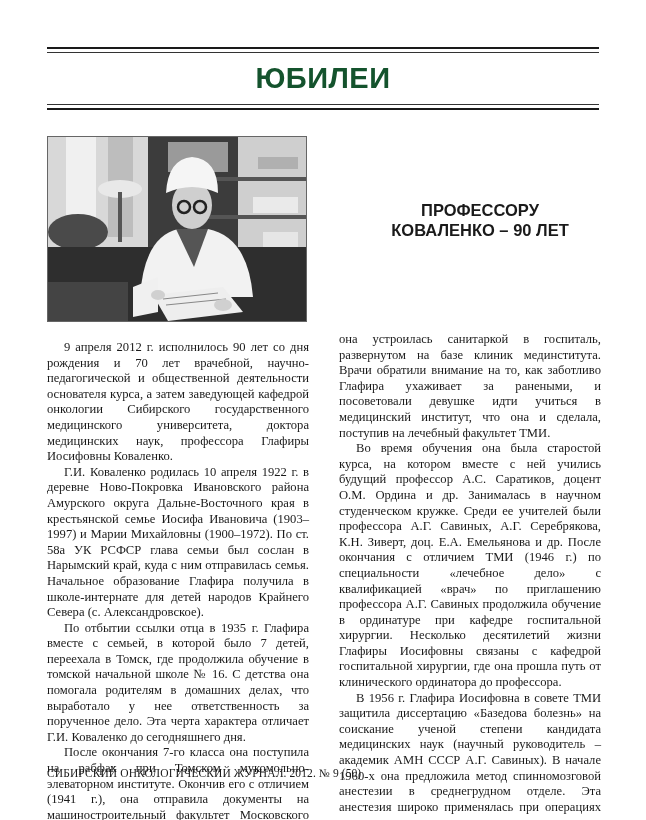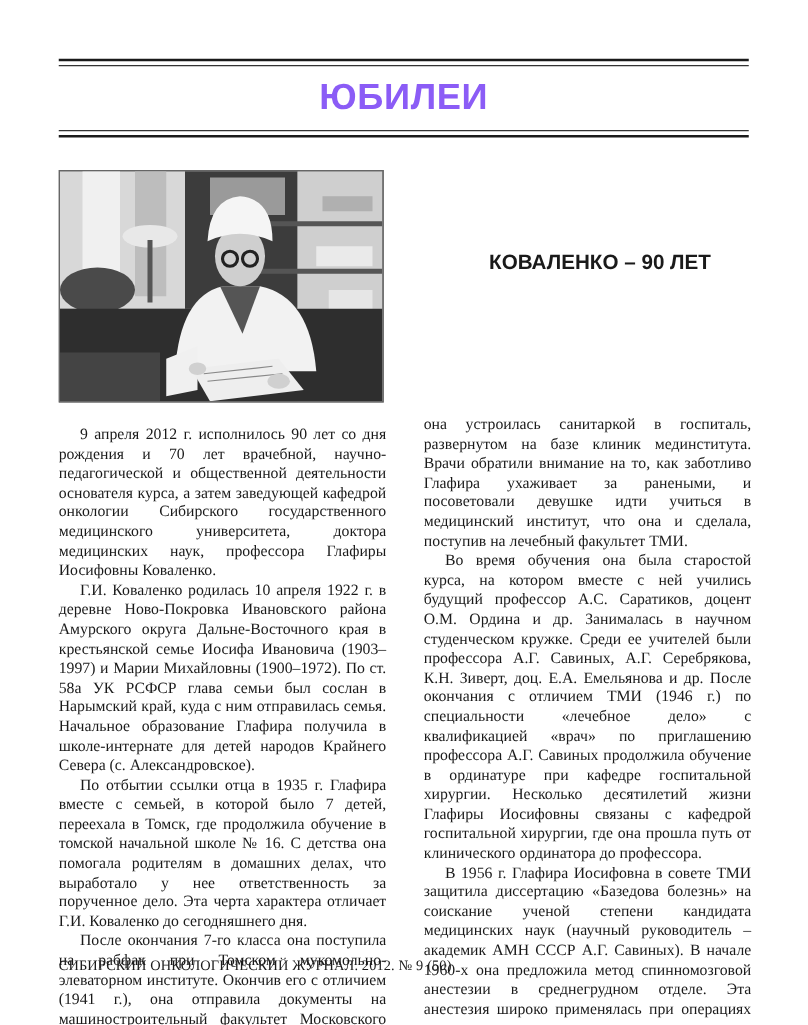--- a/index.html
+++ b/index.html
@@ -2,21 +2,21 @@
 <html><head>
 <meta charset="utf-8">
 <style>
   html, body { margin:0; padding:0; background:#ffffff; }
   body { width:646px; height:820px; position:relative; overflow:hidden; font-family:"Liberation Serif", serif; color:#1a1a1a; }
   .rule { position:absolute; left:47px; width:552px; background:#1a1a1a; }
   .r1 { top:47px; height:2px; }
   .r2 { top:52px; height:1px; background:#333; }
   .r3 { top:104px; height:1px; background:#333; }
   .r4 { top:108px; height:2px; }
-  .section-title { position:absolute; top:58px; left:47px; width:552px; text-align:center; font-family:"Liberation Sans", sans-serif; font-weight:bold; font-size:29px; letter-spacing:0.5px; color:#8b5cf6; line-height:40px; }
+  .section-title { position:absolute; top:58px; left:47px; width:552px; text-align:center; font-family:"Liberation Sans", sans-serif; font-weight:bold; font-size:29px; letter-spacing:0.5px; color:#14532d; line-height:40px; }
   .photo { position:absolute; left:47px; top:136px; width:260px; height:186px; border:1px solid #666; box-sizing:border-box; overflow:hidden; background:#777; }
   .article-title { position:absolute; left:340px; top:200px; width:280px; text-align:center; font-family:"Liberation Sans", sans-serif; font-weight:bold; font-size:16.5px; line-height:20px; color:#1a1a1a; }
   .article-title div { white-space:nowrap; }
   .col { position:absolute; top:340px; width:262px; font-size:12.6px; line-height:15.6px; text-align:justify; }
   .col-left { left:47px; }
   .col-right { left:339px; top:332px; }
   .col p { margin:0; text-indent:17px; }
   .col p.noindent { text-indent:0; }
   .footer { position:absolute; left:47px; top:767px; font-size:11.5px; color:#1a1a1a; letter-spacing:0.1px; white-space:nowrap; }
 </style>
@@ -72,20 +72,21 @@
     <path d="M105 158 L175 150 L195 175 L120 184 Z" fill="#eeeeee"></path>
     <line x1="115" y1="162" x2="170" y2="156" stroke="#888" stroke-width="1"></line>
     <line x1="118" y1="168" x2="178" y2="162" stroke="#888" stroke-width="1"></line>
 
     <ellipse cx="110" cy="158" rx="7" ry="5" fill="#d0d0d0"></ellipse>
     <ellipse cx="175" cy="168" rx="9" ry="6" fill="#d0d0d0"></ellipse>
   </svg>
 </div>
 
 <div class="article-title">
+  <div>ПРОФЕССОРУ</div>
   <div>КОВАЛЕНКО – 90 ЛЕТ</div>
 </div>
 
 <div class="col col-left">
   <p>9 апреля 2012 г. исполнилось 90 лет со дня рождения и 70 лет врачебной, научно-педагогической и общественной деятельности основателя курса, а затем заведующей кафедрой онкологии Сибирского государственного медицинского университета, доктора медицинских наук, профессора Глафиры Иосифовны Коваленко.</p>
   <p>Г.И. Коваленко родилась 10 апреля 1922 г. в деревне Ново-Покровка Ивановского района Амурского округа Дальне-Восточного края в крестьянской семье Иосифа Ивановича (1903–1997) и Марии Михайловны (1900–1972). По ст. 58а УК РСФСР глава семьи был сослан в Нарымский край, куда с ним отправилась семья. Начальное образование Глафира получила в школе-интернате для детей народов Крайнего Севера (с. Александровское).</p>
   <p>По отбытии ссылки отца в 1935 г. Глафира вместе с семьей, в которой было 7 детей, переехала в Томск, где продолжила обучение в томской начальной школе № 16. С детства она помогала родителям в домашних делах, что выработало у нее ответственность за порученное дело. Эта черта характера отличает Г.И. Коваленко до сегодняшнего дня.</p>
   <p>После окончания 7-го класса она поступила на рабфак при Томском мукомольно-элеваторном институте. Окончив его с отличием (1941 г.), она отправила документы на машиностроительный факультет Московского высшего технического училища им. Н.Э. Баумана. В июне 1941 г. после начала Великой Отечественной войны Глафире пришлось поменять свои планы. В августе 1941 г.</p>
 </div>
 

